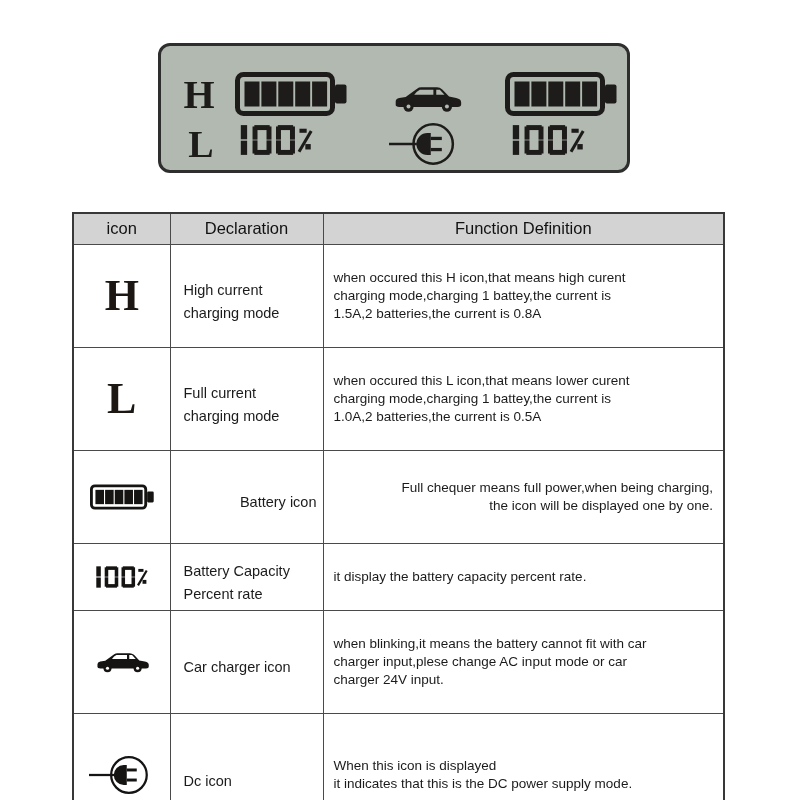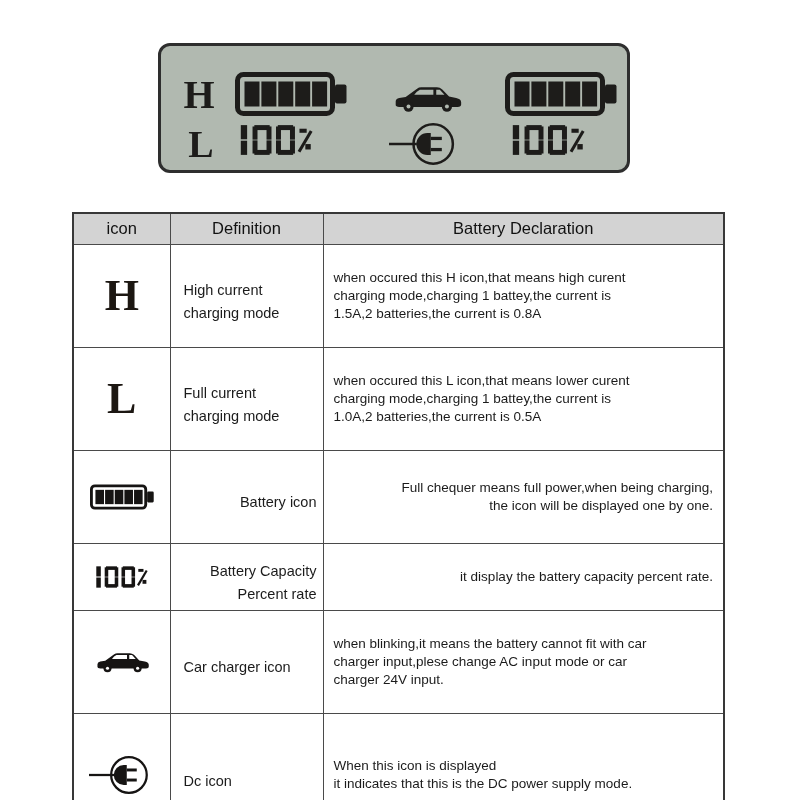--- a/index.html
+++ b/index.html
@@ -35,21 +35,21 @@
               border-collapse:collapse;table-layout:fixed;
               border:2px solid #383838;}
   .spec-table col.c1{width:97px;}
   .spec-table col.c2{width:153px;}
   .spec-table col.c3{width:401px;}
   .spec-table th,.spec-table td{border:1px solid var(--table-border);vertical-align:middle;}
   .spec-table thead tr{height:31px;margin-left:12px;}
   .spec-table th{background:var(--header-bg);font-size:16.5px;font-weight:400;
                  color:#111;text-align:center;padding:0;}
   tr.r0{height:74px;} tr.r1{height:88px;} tr.r2{height:93px;text-align:right;}
-  tr.r3{height:52px;text-align:right;} tr.r4{height:85px;} tr.r5{height:125px;}
+  tr.r3{height:52px;} tr.r4{height:85px;} tr.r5{height:125px;}
   .icon-cell{text-align:center;padding:0;}
   .icon-slot{display:inline-flex;align-items:center;justify-content:center;vertical-align:middle;}
   .slot-letter{font-family:"Liberation Serif",serif;font-weight:bold;font-size:44px;
                line-height:1;color:#1c1712;}
   .s-batt{width:64px;height:26px;}
   .s-seg{width:53px;height:22px;}
   .s-car{width:58px;height:27px;}
   .s-dc{width:66px;height:46px;}
   .def-cell{font-size:14.5px;line-height:23px;padding:16px 6px 4px 13px;
             white-space:pre-line;color:var(--text);}
@@ -155,22 +155,22 @@
 
   <table class="spec-table">
     <colgroup>
         <col class="c1">
         <col class="c2">
         <col class="c3">
       </colgroup>
     <thead>
       <tr>
         <th>icon</th>
-        <th>Definition</th>
-        <th>Battery Declaration</th>
+        <th>Declaration</th>
+        <th>Function Definition</th>
       </tr>
     </thead>
     <tbody>
       <tr class="r0">
         <td class="icon-cell"><span class="icon-slot slot-letter">H</span></td>
         <td class="def-cell">High current
 charging mode</td>
         <td class="func-cell">when occured this H icon,that means high curent
 charging mode,charging 1 battey,the current is
 1.5A,2 batteries,the current is 0.8A</td>

